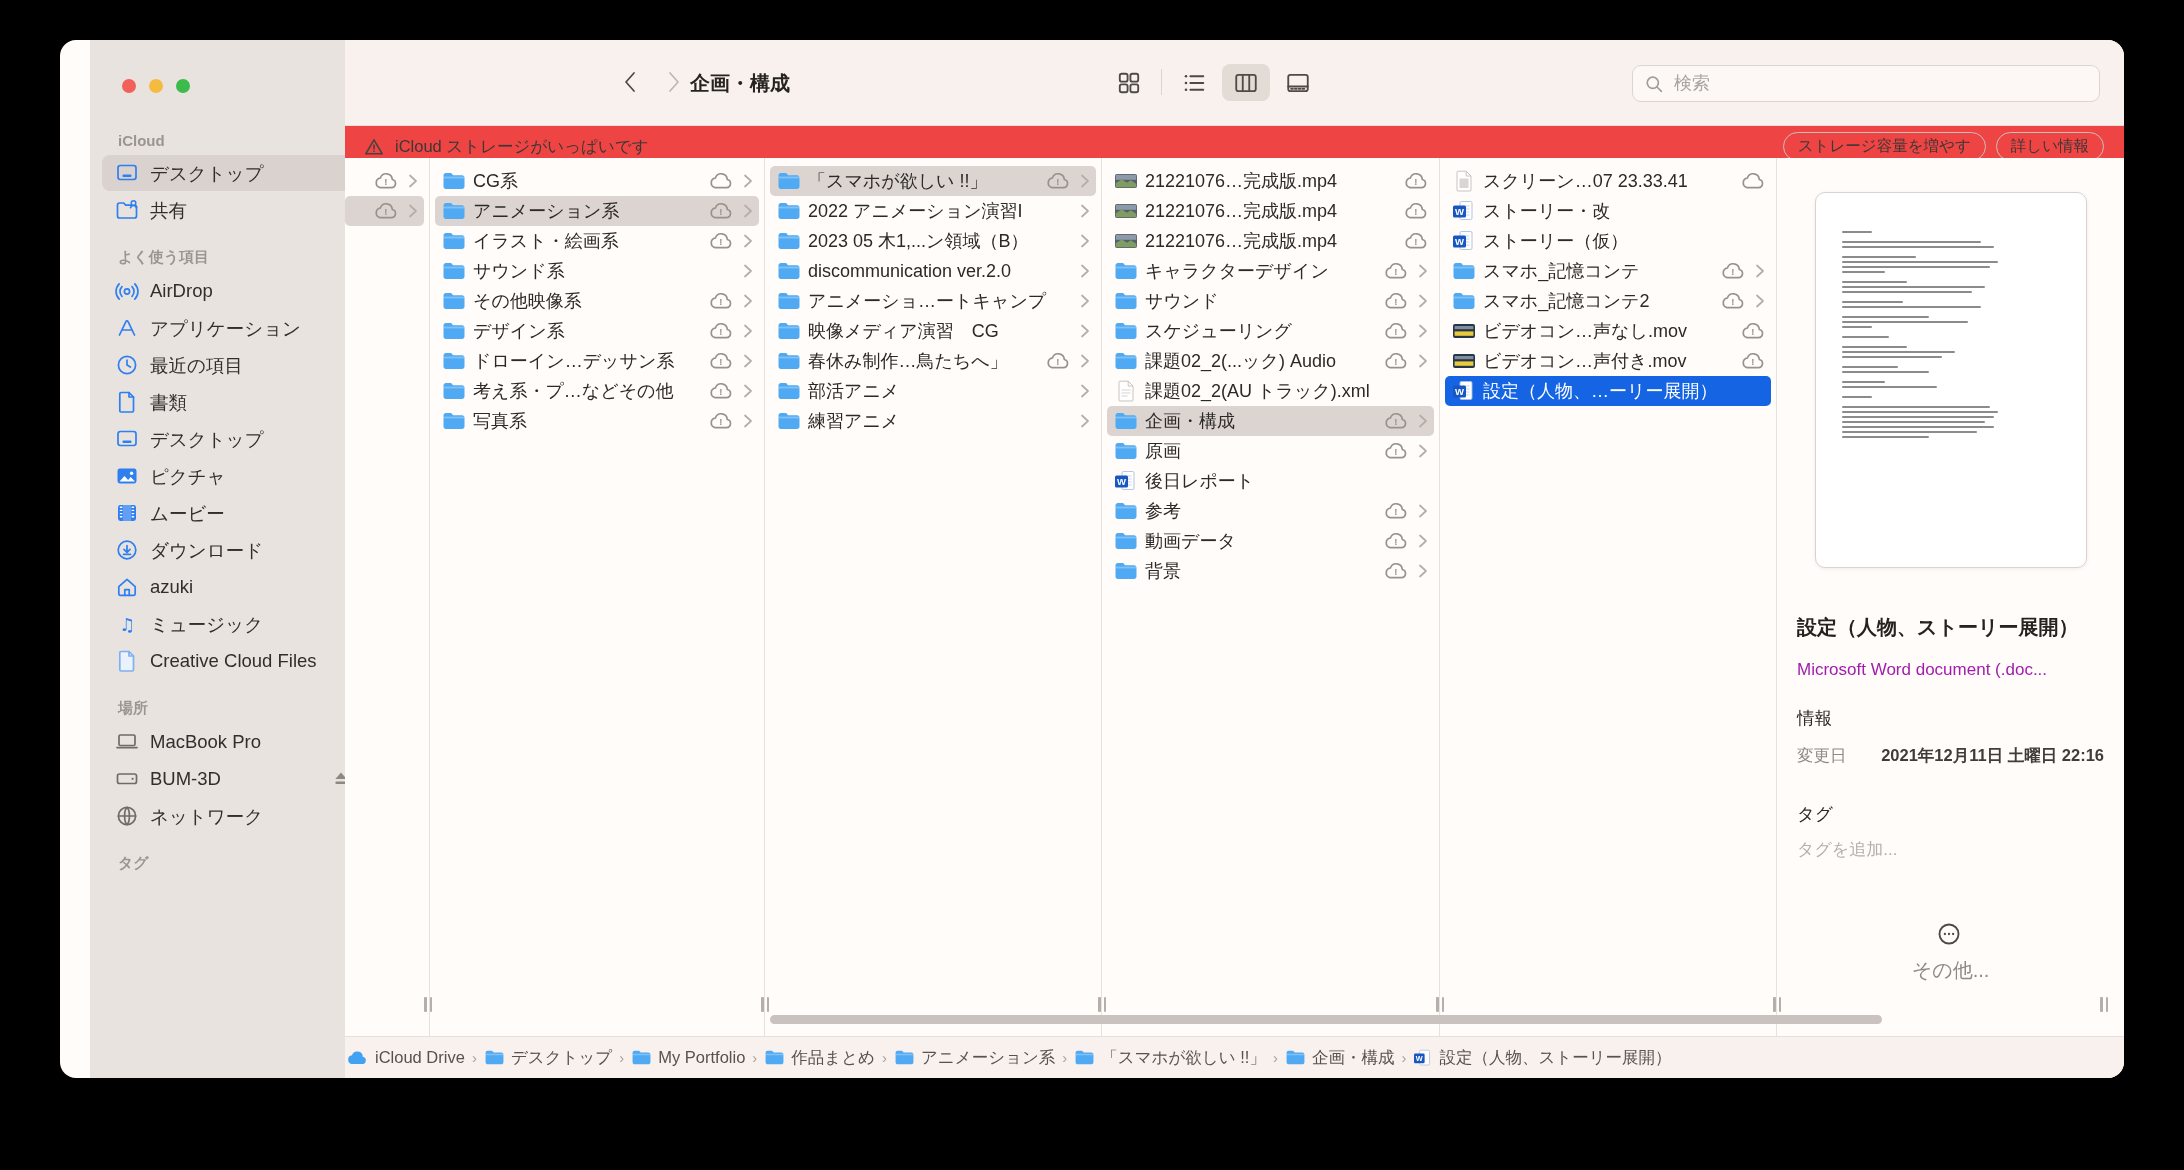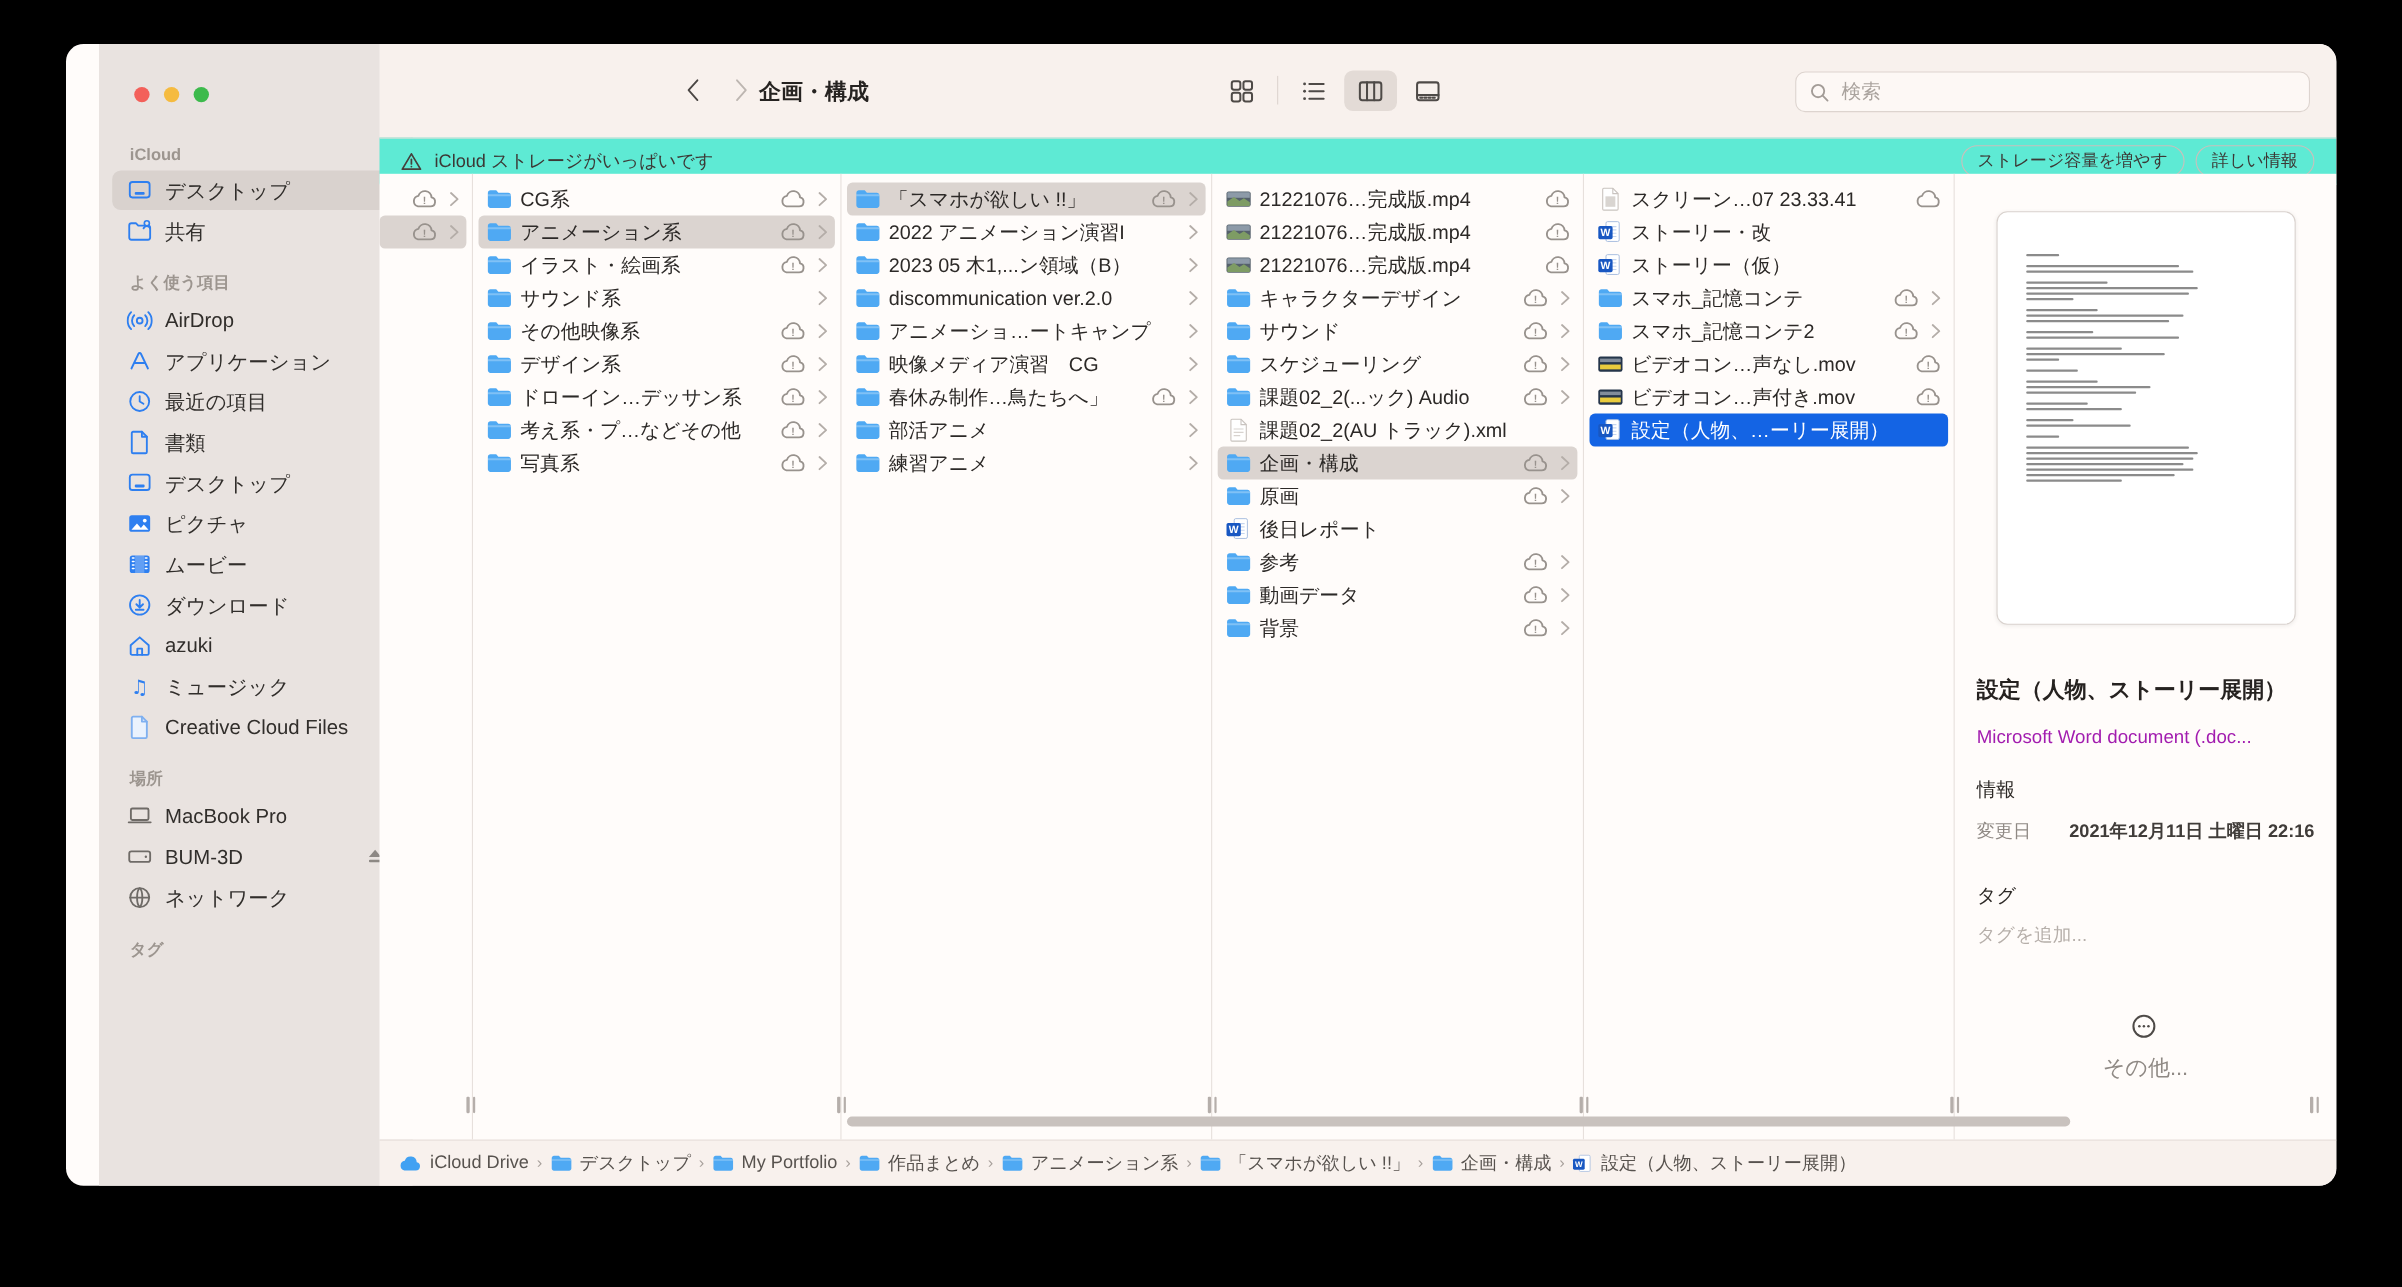--- a/index.html
+++ b/index.html
@@ -25,21 +25,21 @@
   .views{position:absolute;left:760px;top:24px;display:flex;gap:4px;}
   .viewbtn{width:48px;height:37px;border-radius:8px;display:flex;align-items:center;justify-content:center;}
   .viewbtn.sel{background:#e3dbd6;}
   .vsep{width:1px;height:26px;background:#ddd4cf;margin:5px 4px;}
   .actions{position:absolute;left:1280px;top:24px;display:flex;align-items:center;gap:10px;}
   .actbtn{height:37px;display:flex;align-items:center;justify-content:center;gap:3px;padding:0 6px;}
   .search{position:absolute;right:24px;top:25px;width:468px;height:37px;border-radius:9px;background:#fdf8f5;border:1px solid #ddd4cf;box-sizing:border-box;display:flex;align-items:center;padding:0 10px;gap:7px;}
   .search input{border:none;outline:none;background:transparent;font-size:18px;color:#3a3633;width:100%;font-family:inherit;}
   .search input::placeholder{color:#aaa39e;}
   
-  .notif{position:absolute;left:285px;top:85px;right:0;height:43px;background:#5eead4;border-top:1px solid #e7dfda;border-bottom:1px solid #e7dfda;box-sizing:border-box;display:flex;align-items:center;padding:0 20px 0 18px;gap:10px;}
+  .notif{position:absolute;left:285px;top:85px;right:0;height:43px;background:#ef4444;border-top:1px solid #e7dfda;border-bottom:1px solid #e7dfda;box-sizing:border-box;display:flex;align-items:center;padding:0 20px 0 18px;gap:10px;}
   .notif .txt{font-size:16.5px;color:#3c3835;}
   .notif .spacer{flex:1;}
   .pill{border:1px solid #c9c0bb;border-radius:15px;padding:3px 14px;font-size:15.5px;color:#3c3835;background:transparent;margin-left:10px;font-family:inherit;}
   
   .columns{position:absolute;left:285px;top:118px;right:0;bottom:42px;background:#fffcfa;display:flex;}
   .col{border-right:1px solid #e7e0dc;box-sizing:border-box;padding:8px 5px 0 5px;overflow:hidden;}
   .col.partial{padding-left:0;}
   .row{height:30px;border-radius:5px;display:flex;align-items:center;gap:7px;padding:0 4px 0 7px;font-size:18px;color:#2c2927;white-space:nowrap;}
   .row .ficn{width:24px;height:22px;flex:none;display:flex;align-items:center;justify-content:center;}
   .row .lbl{flex:1;overflow:hidden;text-overflow:ellipsis;}
@@ -62,21 +62,21 @@
   .pv-row .k{color:#8f8984;}
   .pv-row .v{color:#403c39;font-weight:bold;}
   .pv-tagph{margin-top:12px;font-size:17px;color:#b6afaa;}
   .pv-more{position:absolute;bottom:52px;left:0;right:0;text-align:center;color:#8f8984;}
   .pv-more .mic{display:inline-flex;width:30px;height:30px;}
   .pv-more .ml{margin-top:6px;font-size:20px;}
   
   .hscroll{position:absolute;left:710px;bottom:54px;width:1112px;height:9px;border-radius:5px;background:#c9c2be;}
   .handle{position:absolute;bottom:66px;width:12px;height:15px;display:flex;gap:3px;}
   .handle i{width:2.5px;height:100%;background:#b5aeaa;border-radius:1px;}
-  .pathbar{position:absolute;left:285px;right:0;bottom:0;height:42px;background:#f8f1ed;border-top:1px solid #e7dfda;box-sizing:border-box;display:flex;align-items:center;padding-left:16px;gap:7px;overflow:hidden;}
+  .pathbar{position:absolute;left:285px;right:0;bottom:0;height:42px;background:#f8f1ed;border-top:1px solid #e7dfda;box-sizing:border-box;display:flex;align-items:center;padding-left:0;gap:7px;overflow:hidden;}
   .crumb{display:flex;align-items:center;gap:6px;font-size:16.5px;color:#57524e;white-space:nowrap;}
   .csep{color:#a8a19c;font-size:15px;}
   svg{display:block;}
 </style>
 </head>
 <body>
 
 <div class="stage">
   <div class="window">
 

